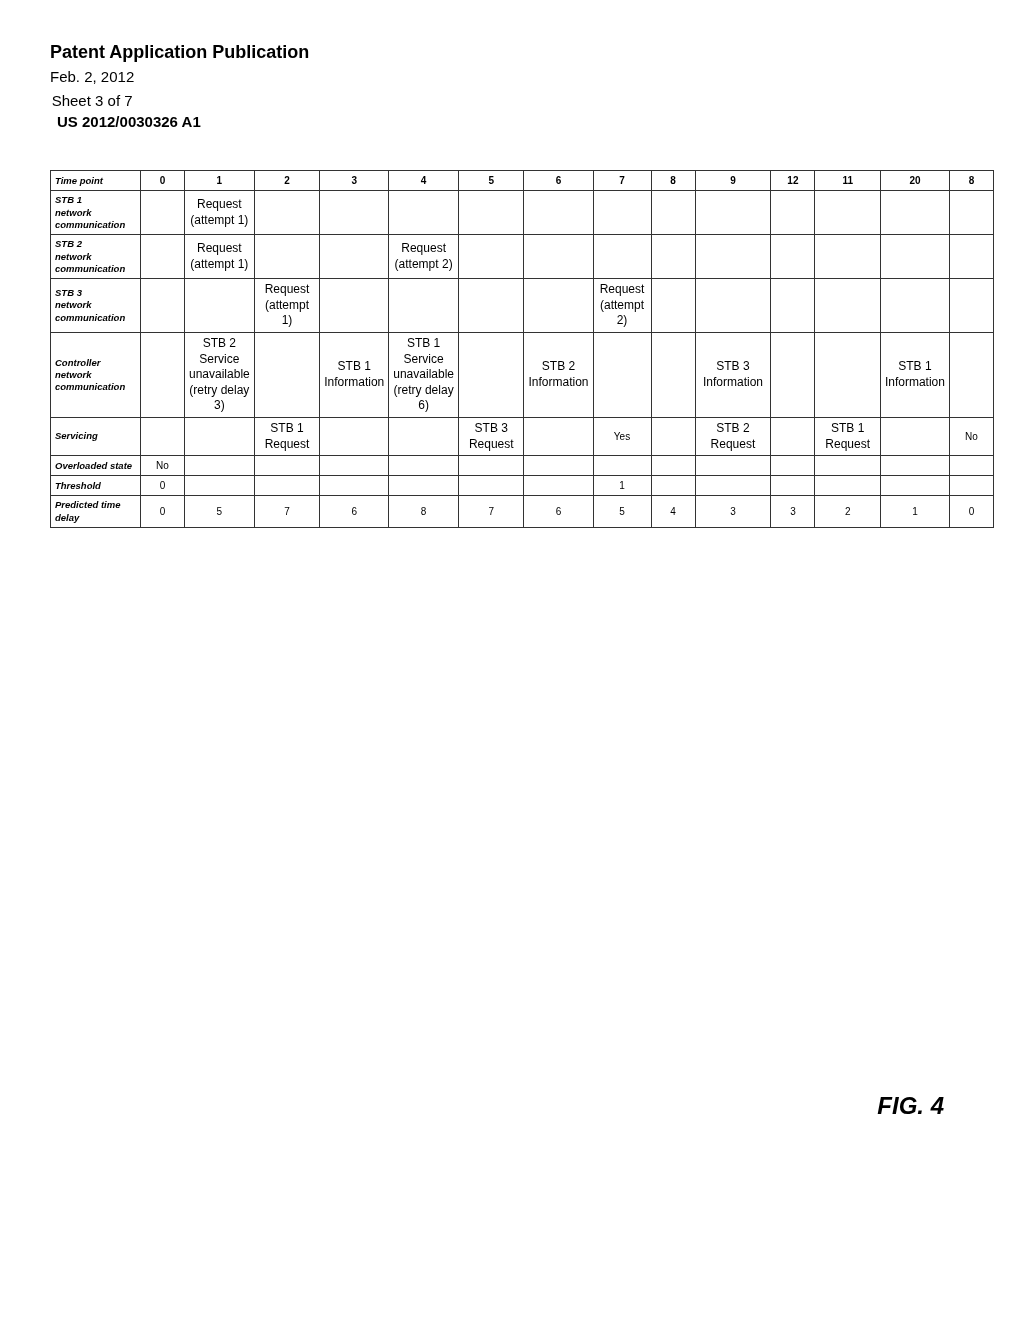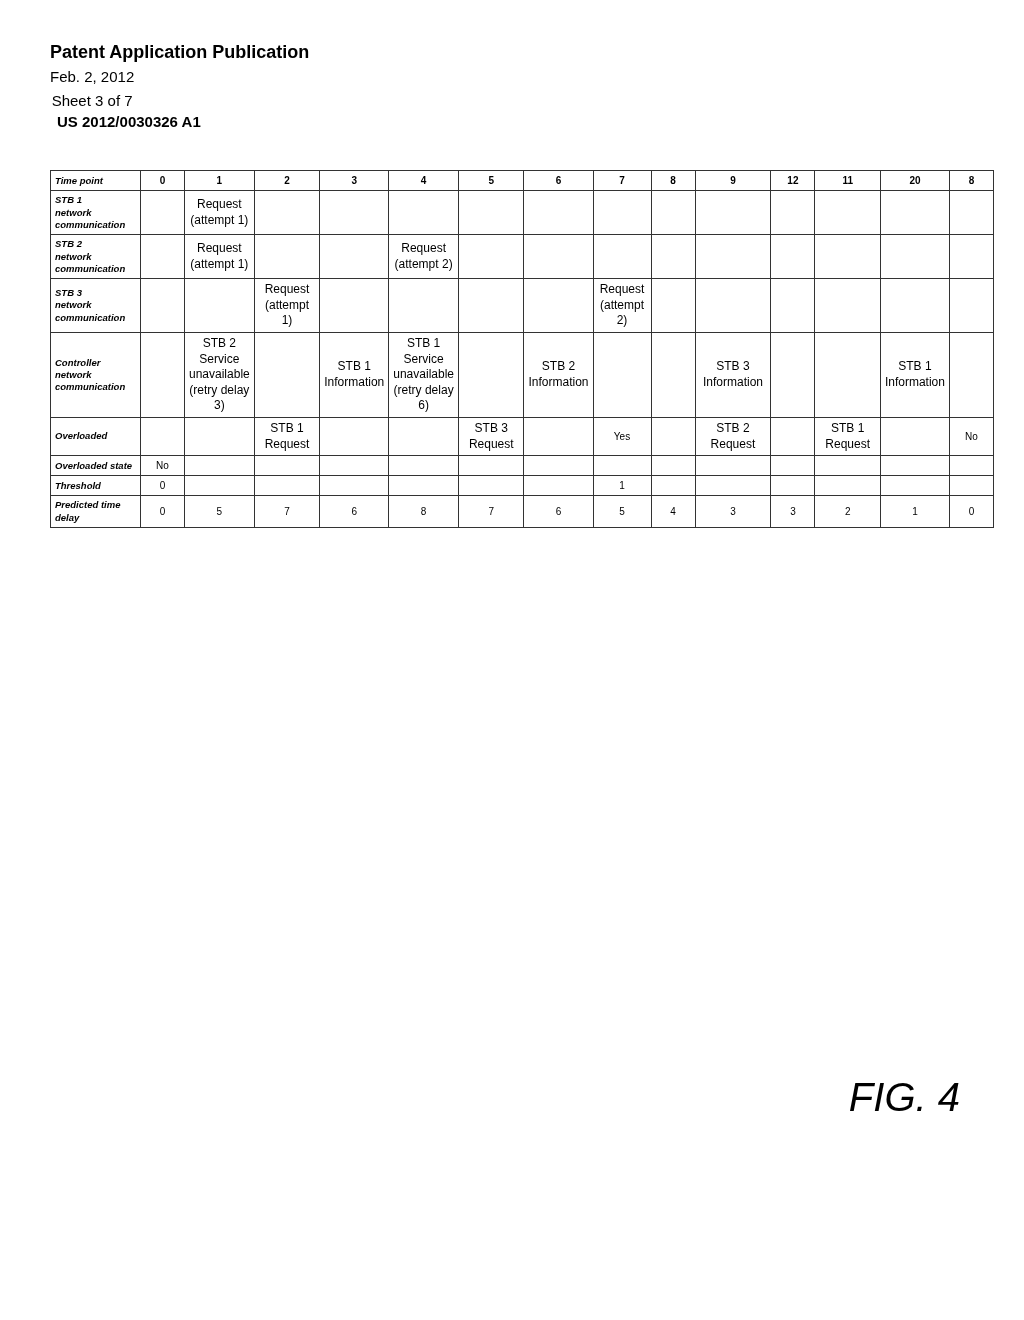--- a/index.html
+++ b/index.html
@@ -79,24 +79,24 @@
     }
 
     .cell-content {
       font-size: 12px;
       line-height: 1.3;
     }
 
     
     .fig-label {
       position: absolute;
-      right: 64px;
+      right: 80px;
       bottom: 200px;
-      font-size: 40px;
-      font-weight: normal;
+      font-size: 24px;
+      font-weight: bold;
       font-style: italic;
     }
   </style>
 </head>
 <body>
 
 <div class="header">
   <div class="header-left">Patent Application Publication</div>
   <div class="header-center">
     <span>Feb. 2, 2012</span><br>
@@ -195,21 +195,21 @@
           <td></td>
           <td></td>
           <td><span class="cell-content">STB 3<br>Information</span></td>
           <td></td>
           <td></td>
           <td><span class="cell-content">STB 1<br>Information</span></td>
           <td></td>
         </tr>
 
         <tr>
-          <td>Overloaded</td>
+          <td>Servicing</td>
           <td></td>
           <td></td>
           <td><span class="cell-content">STB 1 Request</span></td>
           <td></td>
           <td></td>
           <td><span class="cell-content">STB 3 Request</span></td>
           <td></td>
           <td>Yes</td>
           <td></td>
           <td><span class="cell-content">STB 2 Request</span></td>

